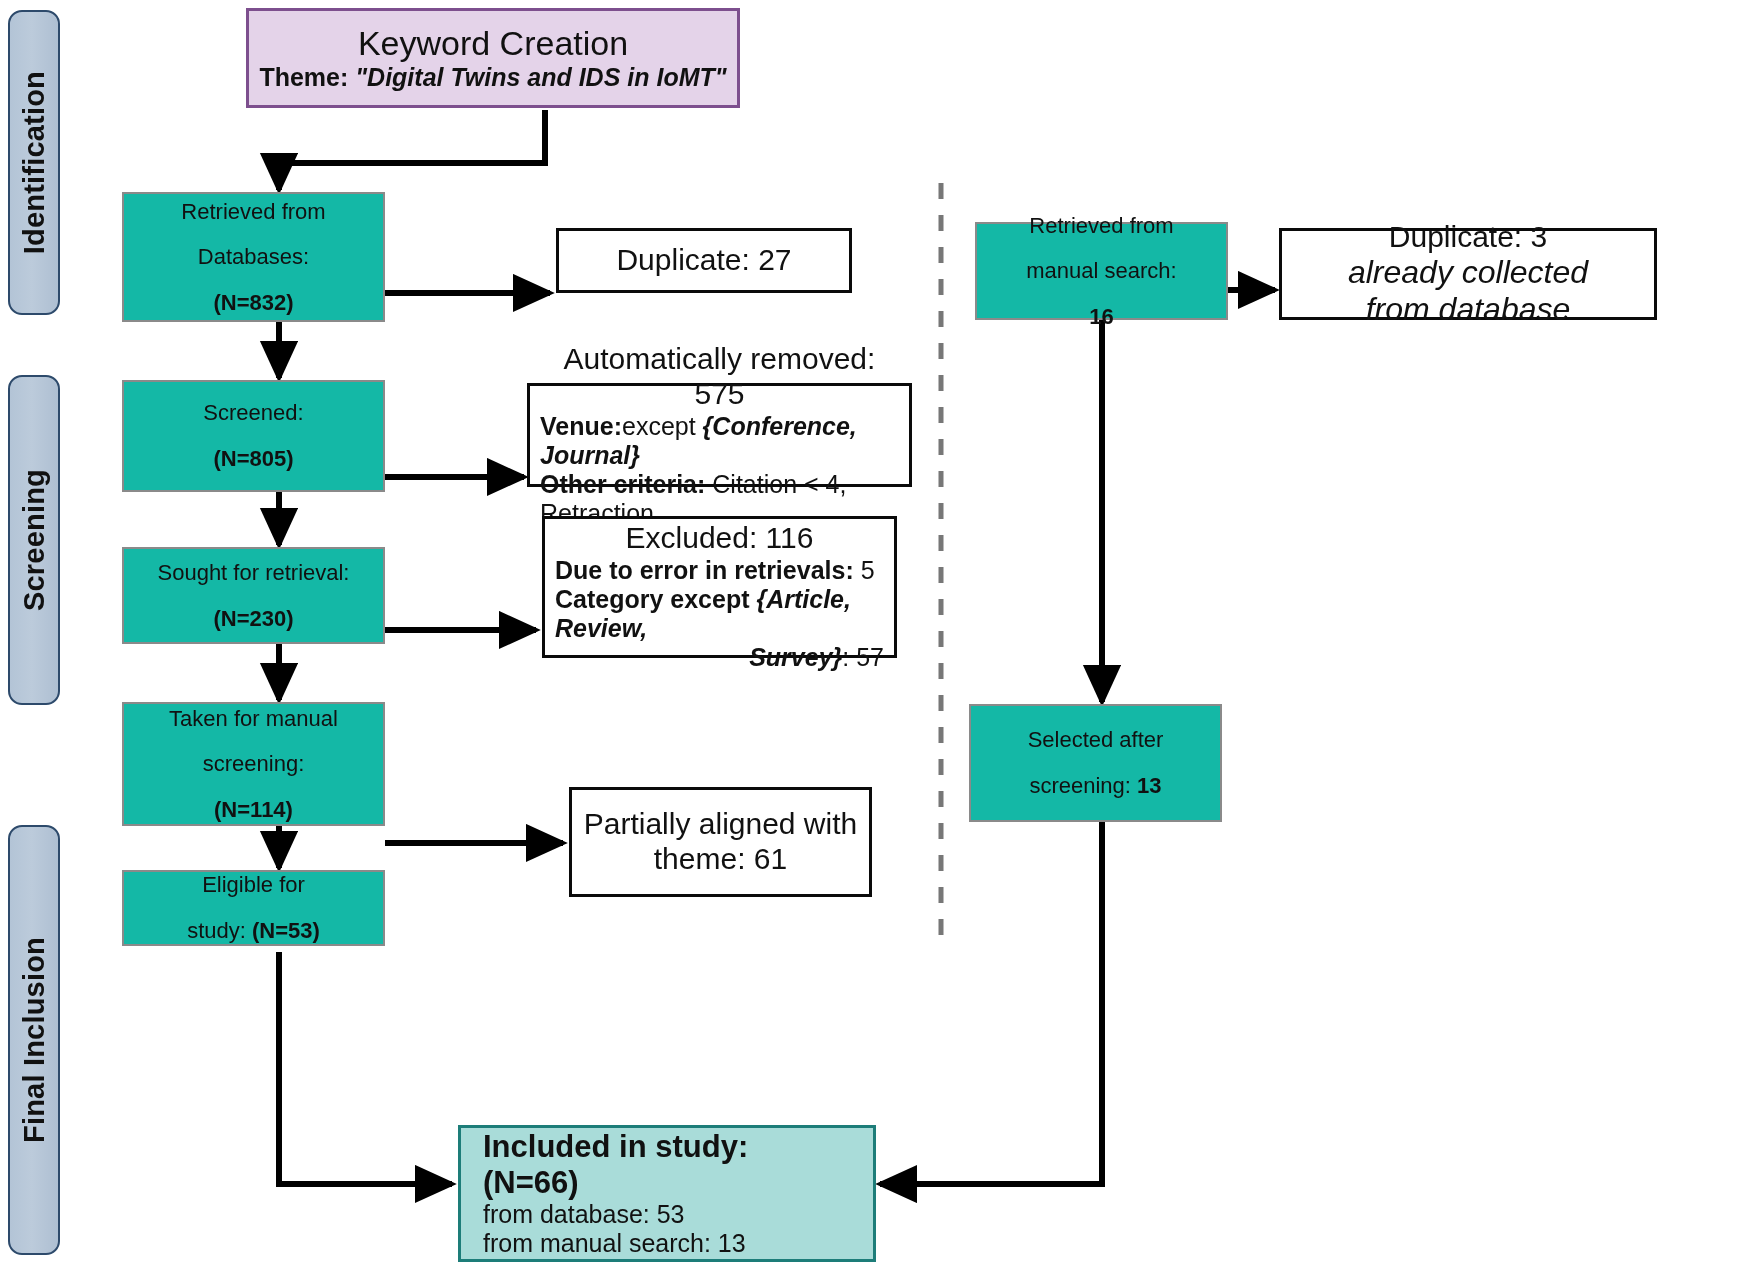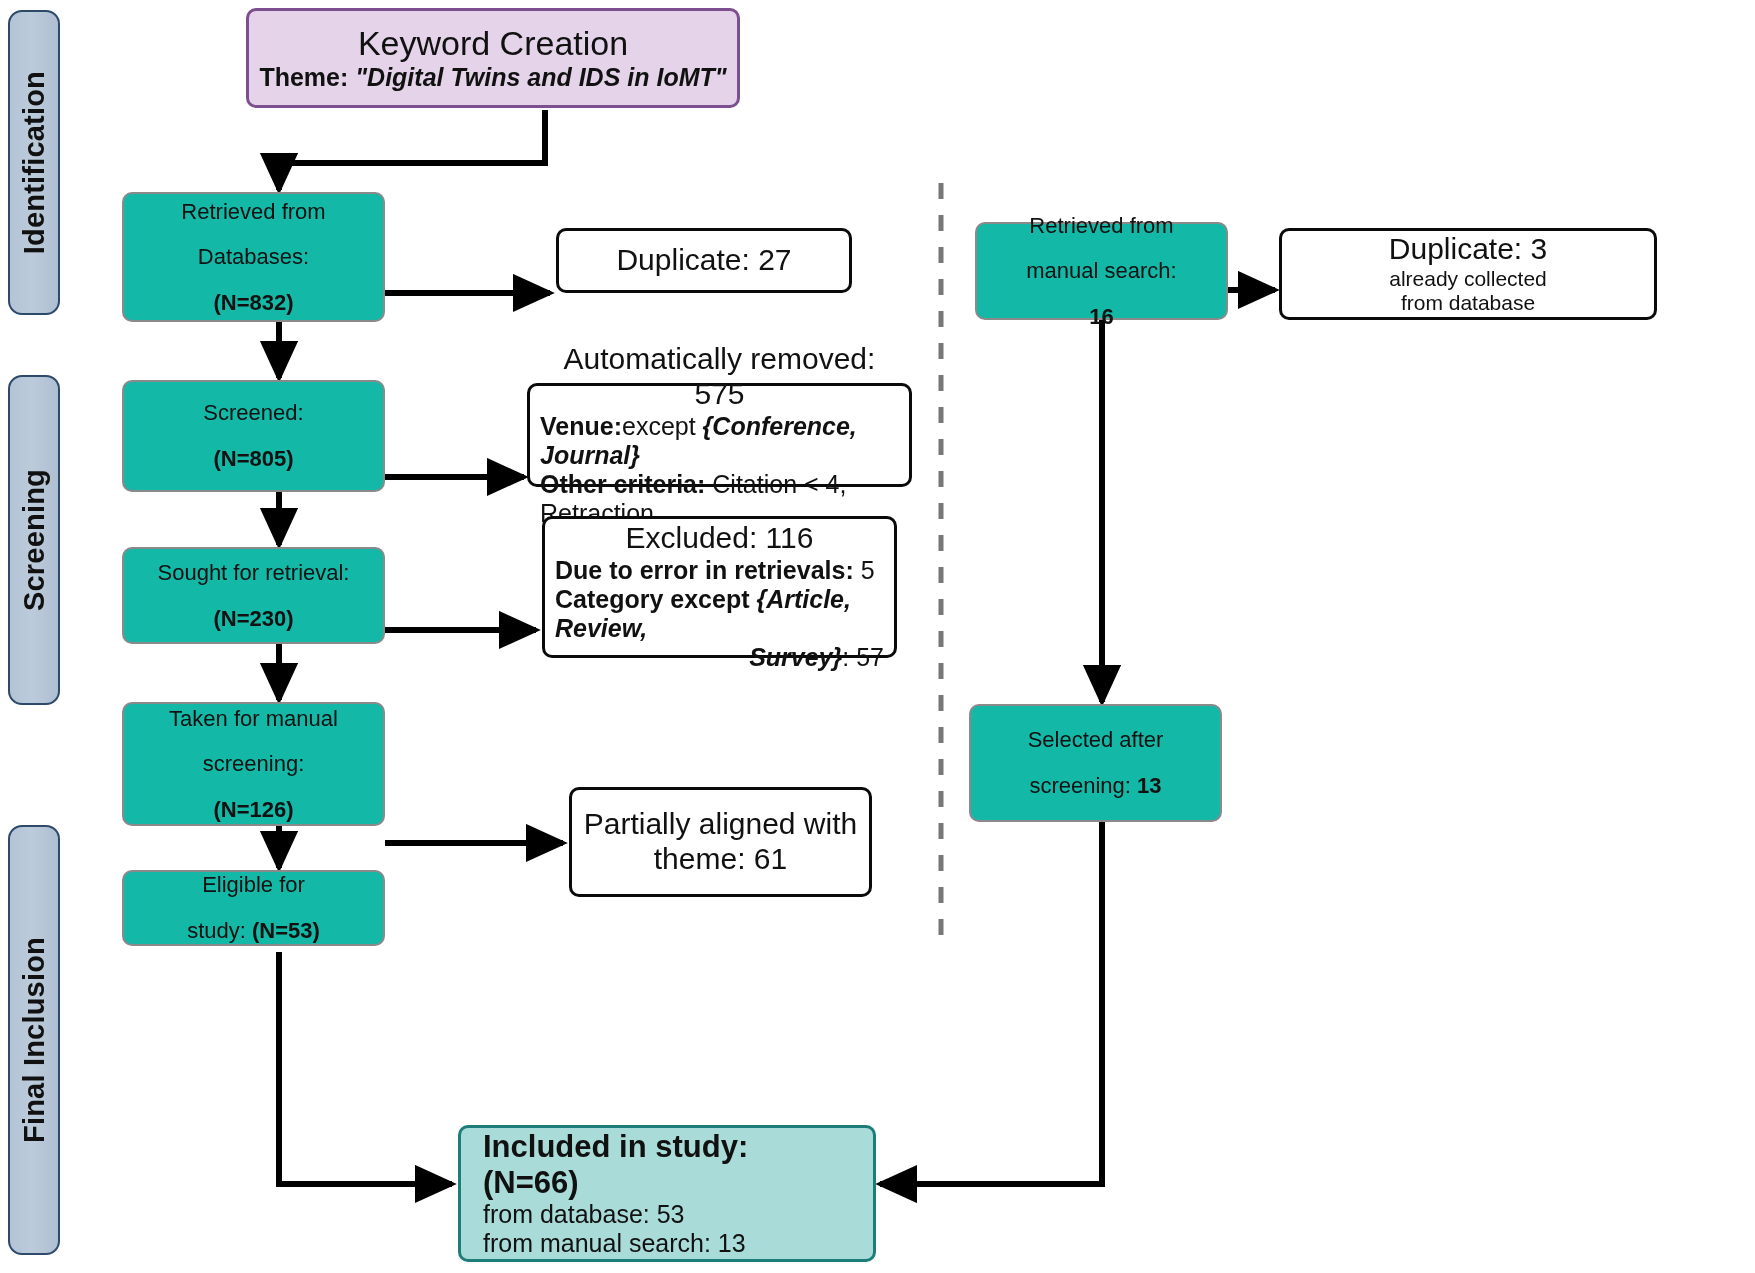--- a/index.html
+++ b/index.html
@@ -48,21 +48,20 @@
   .node {
     position: absolute;
     box-sizing: border-box;
     display: flex;
     flex-direction: column;
     align-items: center;
     justify-content: center;
     text-align: center;
     color: #111111;
     line-height: 1.16;
-    border-radius: 10px;
   }
   .node .ln { display: block; width: 100%; }
 
   
   .node.grey {
     background: #14b8a6;
     border: 2px solid #8a8a8a;
     font-size: 22px;
     gap: 20px;
   }
@@ -83,21 +82,21 @@
     background: #a9dcd9;
     border: 3px solid #1d7d79;
     font-size: 28px;
   }
 
   .b   { font-weight: bold; }
   .bi  { font-weight: bold; font-style: italic; }
 
   .title-lg { font-size: 34px; }
   .sub-sm   { font-size: 25px; }
-  .sub-xs   { font-size: 21px; }
+  .sub-xs   { font-size: 32px; font-style: italic; }
 
   .left-al  { text-align: left; }
   .right-al { text-align: right; }
 </style>
 </head>
 <body>
 
 <div id="canvas">
 
   <svg class="wires" viewBox="0 0 1755 1273">
@@ -199,21 +198,21 @@
       <span class="bi">{Article, Review,</span>
     </span>
     <span class="ln sub-sm right-al">
       <span class="bi">Survey}</span><span>: 57</span>
     </span>
   </div>
 
   <div class="node grey" style="left:122px; top:702px; width:263px; height:124px;">
     <span class="ln">Taken for manual</span>
     <span class="ln">screening:</span>
-    <span class="ln b">(N=126)</span>
+    <span class="ln b">(N=114)</span>
   </div>
 
   <div class="node white" style="left:569px; top:787px; width:303px; height:110px;">
     <span class="ln">Partially aligned with</span>
     <span class="ln">theme: 61</span>
   </div>
 
   <div class="node grey" style="left:122px; top:870px; width:263px; height:76px;">
     <span class="ln">Eligible for</span>
     <span class="ln">

